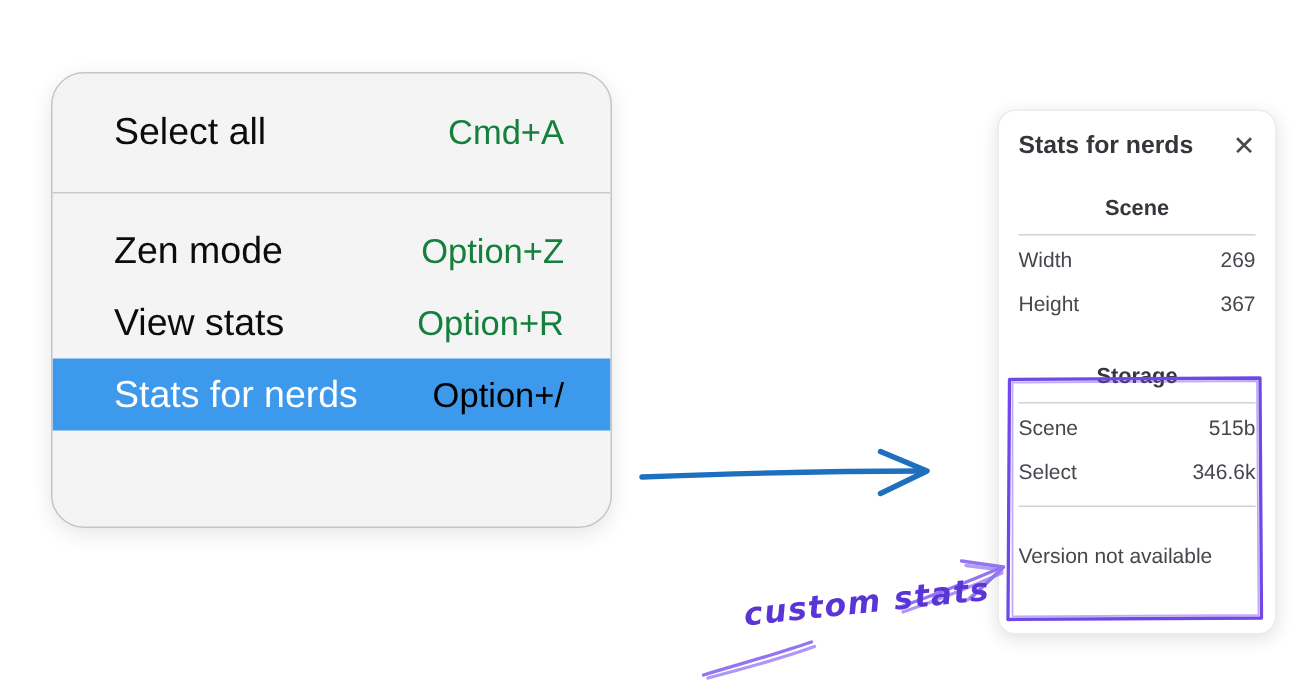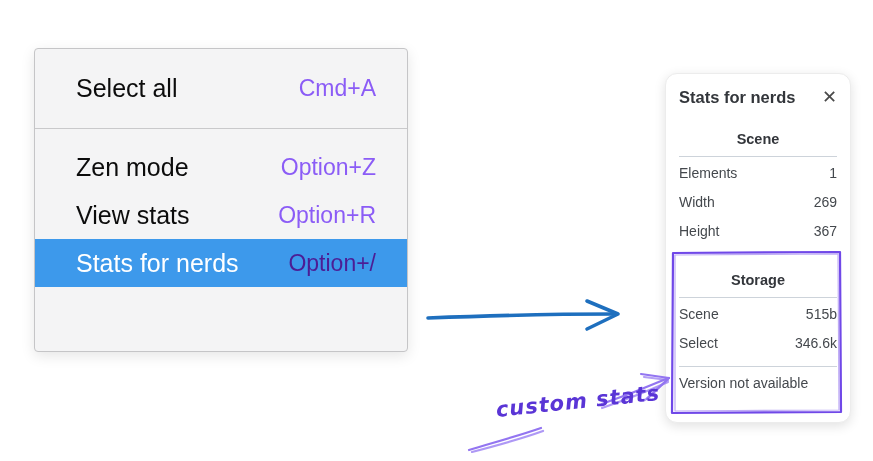--- a/index.html
+++ b/index.html
@@ -5,36 +5,36 @@
   html,body{margin:0;padding:0;}
   body{
     width:873px;height:461px;position:relative;overflow:hidden;
     background:#ffffff;
     font-family:"Liberation Sans","DejaVu Sans",sans-serif;
   }
   
   .menu{
     position:absolute;left:34px;top:48px;width:374px;height:304px;
     box-sizing:border-box;
-    background:#f4f4f5;border:1px solid #c5c5c7;border-radius:4px;
+    background:#f4f4f5;border:1px solid #c5c5c7;border-radius:22px;
     box-shadow:0 4px 14px rgba(0,0,0,.10);
     overflow:hidden;
   }
   .menu-row{
     display:flex;align-items:center;
     padding:0 31px 0 41px;height:48px;
     font-size:25px;color:#0c0c0c;cursor:default;
   }
   .menu-row .shortcut{
-    margin-left:auto;font-size:23px;color:#8b5cf6;
+    margin-left:auto;font-size:23px;color:#15803d;
   }
   .menu-row-top{height:79px;border-bottom:1px solid #c9c9cb;}
   .menu-group{padding-top:14px;}
   .menu-row.selected{background:#3d99eb;color:#ffffff;}
-  .menu-row.selected .shortcut{color:#4c1d95;}
+  .menu-row.selected .shortcut{color:#000000;}
   
   .panel{
     position:absolute;left:665px;top:73px;width:186px;height:350px;
     box-sizing:border-box;
     background:#ffffff;border:1px solid #ececec;border-radius:12px;
     box-shadow:0 3px 12px rgba(0,0,0,.12);
     padding:12px 13px;color:#44484d;
   }
   .panel-header{display:flex;align-items:center;justify-content:space-between;height:22px;}
   .panel-title{font-weight:bold;font-size:16.5px;color:#33363b;}
@@ -42,21 +42,21 @@
   .sec-heading{
     text-align:center;font-weight:bold;font-size:14.5px;color:#33363b;height:18px;line-height:18px;
   }
   .sec-heading.scene{margin-top:22px;}
   .sec-heading.storage{margin-top:25px;}
   .sec-heading.version{margin-top:9px;}
   .hr{height:1px;background:#cdd3da;margin-top:8px;}
   .stat-rows{margin-top:2px;}
   .stat-row{display:flex;justify-content:space-between;font-size:14px;line-height:29px;}
   .stat-row:first-child{margin-top:2px;}
-  .version-note{font-size:14px;line-height:29px;margin-top:2px;white-space:nowrap;}
+  .version-note{font-size:14px;line-height:29px;margin-top:18px;white-space:nowrap;}
   
   .overlay{position:absolute;left:0;top:0;width:873px;height:461px;pointer-events:none;}
   .annotation-label{
     position:absolute;left:496px;top:398px;width:170px;
     font-family:"DejaVu Sans",sans-serif;font-style:italic;font-weight:bold;
     font-size:21px;letter-spacing:1px;color:#5a35d6;
     transform:rotate(-6deg);transform-origin:left center;
   }
 </style>
 </head>
@@ -85,24 +85,20 @@
 
 <div class="panel">
   <div class="panel-header">
     <span class="panel-title">Stats for nerds</span>
     <span class="panel-close">✕</span>
   </div>
 
   <div class="sec-heading scene">Scene</div>
   <div class="hr"></div>
   <div class="stat-rows">
-    <div class="stat-row">
-      <span>Elements</span>
-      <span>1</span>
-    </div>
     <div class="stat-row">
       <span>Width</span>
       <span>269</span>
     </div>
     <div class="stat-row">
       <span>Height</span>
       <span>367</span>
     </div>
   </div>
 

